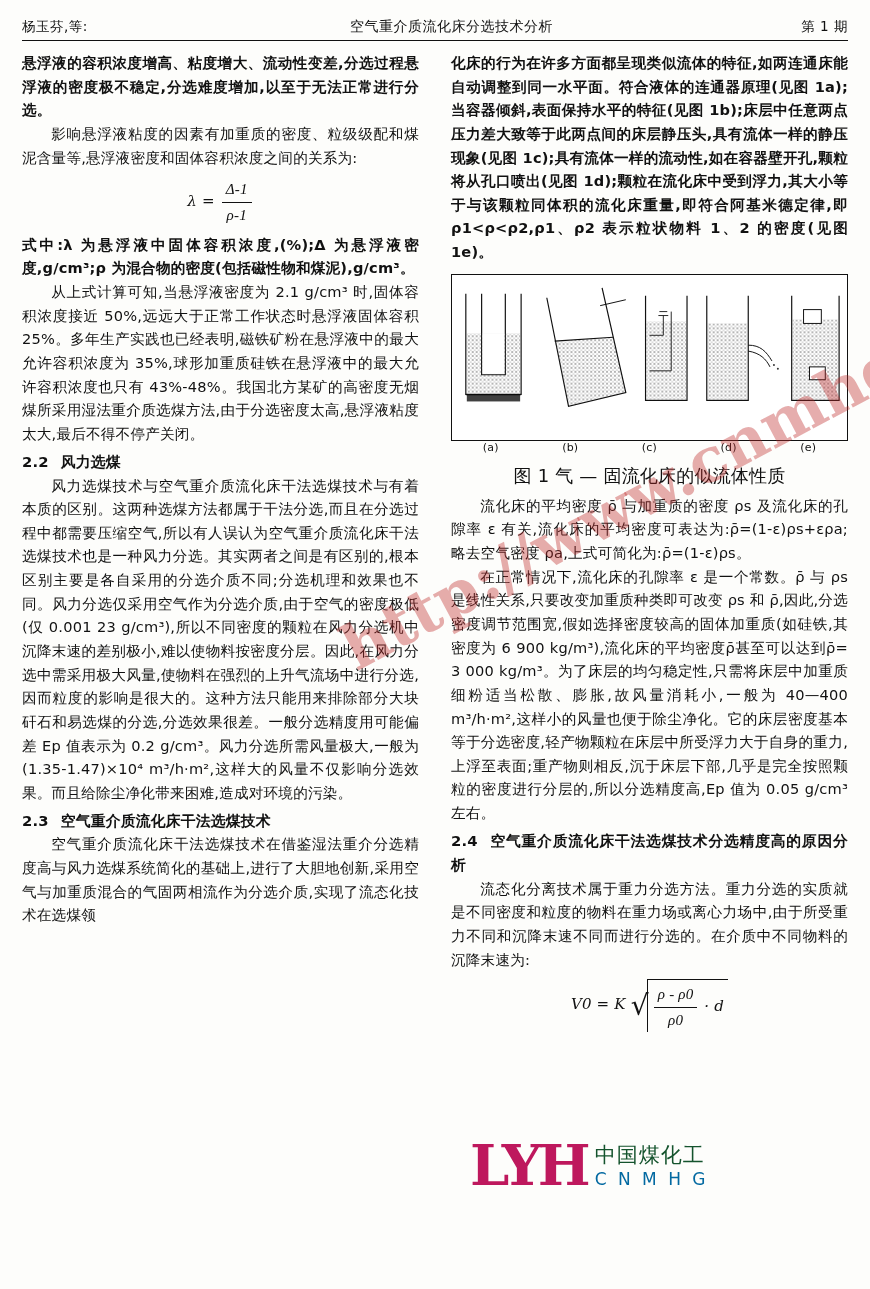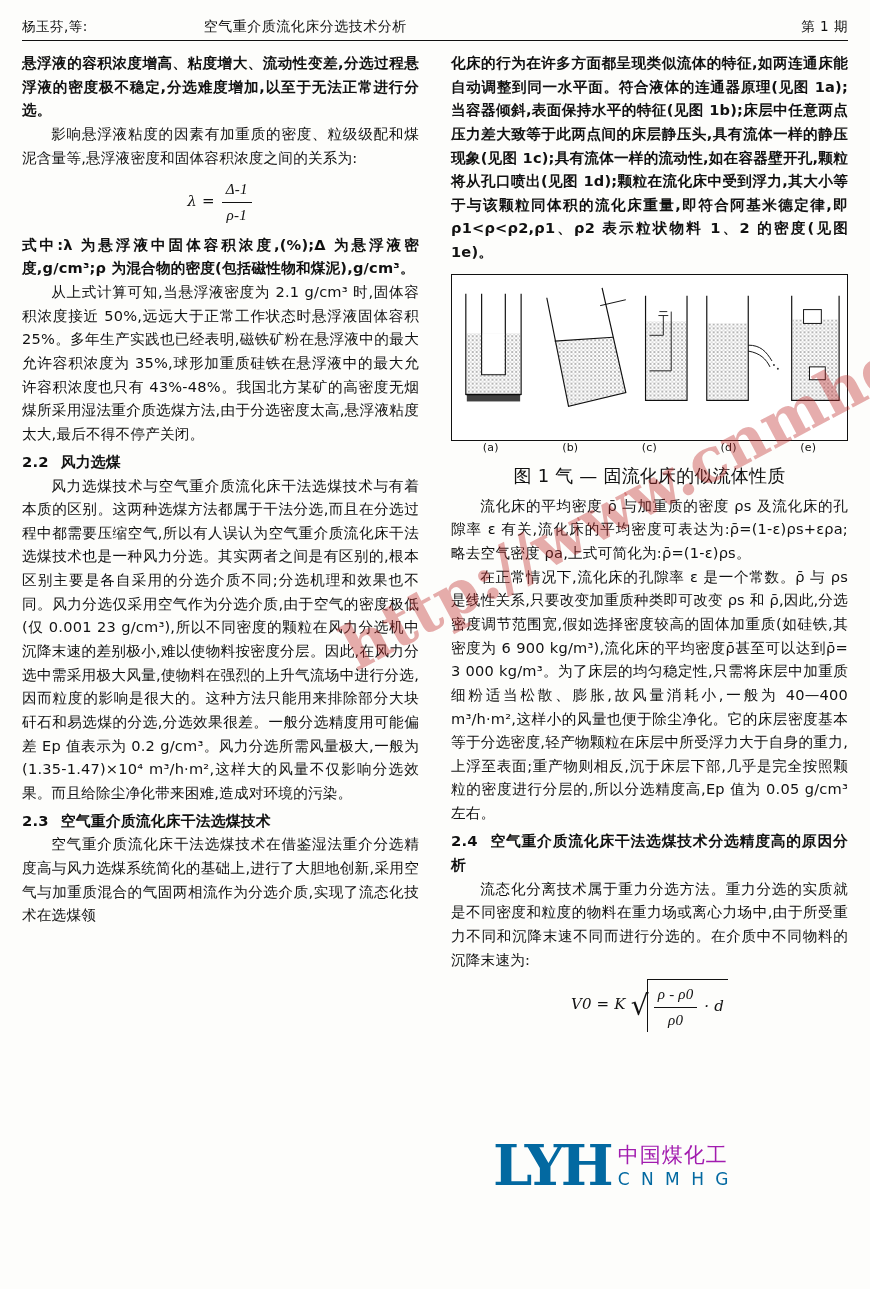--- a/index.html
+++ b/index.html
@@ -18,21 +18,21 @@
   }
   
   .runhead{
     display:flex;align-items:flex-end;justify-content:space-between;
     font-size:13.5px;
     padding-bottom:4px;
     border-bottom:1.6px solid #111;
     letter-spacing:0.5px;
   }
   .runhead .left{width:22%;}
-  .runhead .center{flex:1;font-size:14px;}
+  .runhead .center{flex:1;text-align:center;font-size:14px;}
   .runhead .right{width:18%;text-align:right;}
   
   .cols{
     display:flex;
     margin-top:10px;
     height:1200px;
   }
   .col{
     width:50%;
     box-sizing:border-box;
@@ -115,27 +115,26 @@
   }
   .wm-logo{
     position:absolute;
     left:470px;top:1140px;
     pointer-events:none;
     display:flex;align-items:center;
   }
   .wm-logo .mark{
     font-family:"DejaVu Serif","Liberation Serif",serif;
     font-size:56px;font-weight:bold;
-    color:#0369a1;
+    color:#be185d;
     line-height:0.9;
     letter-spacing:-4px;
-    margin-left:23px;
   }
   .wm-logo .txt{margin-left:8px;}
-  .wm-logo .txt .cn{font-size:21px;color:#a21caf;letter-spacing:1px;font-family:Liberation Serif, serif;}
+  .wm-logo .txt .cn{font-size:21px;color:#14532d;letter-spacing:1px;font-family:Liberation Serif, serif;}
   .wm-logo .txt .en{font-size:17px;color:#0369a1;letter-spacing:3px;}
 </style>
 </head>
 <body>
 
 <div class="page">
 
   <div class="runhead">
     <div class="left">杨玉芬,等:</div>
     <div class="center">空气重介质流化床分选技术分析</div>

